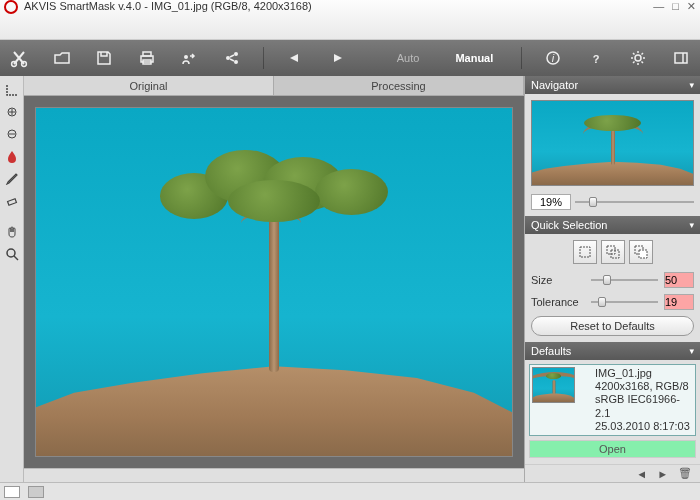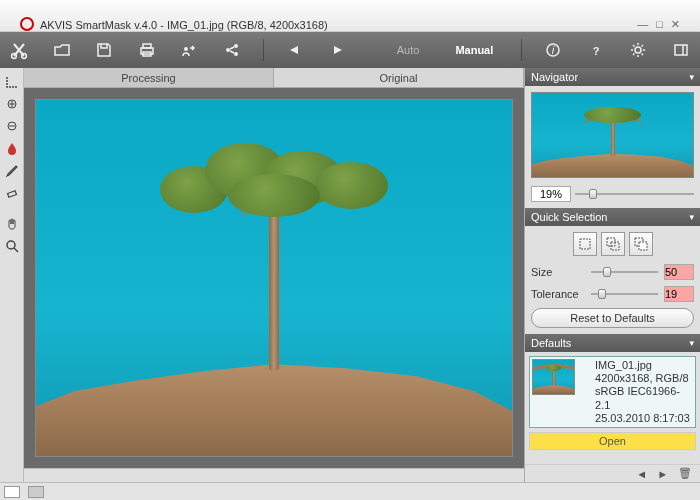--- a/index.html
+++ b/index.html
@@ -1,17 +1,17 @@
 <!DOCTYPE html>
 <html><head>
 <meta charset="utf-8">
 <style>
   * { box-sizing: border-box; margin: 0; padding: 0; font-family: Tahoma, Arial, sans-serif; font-size: 11px; }
   body { background: #e8e8e8; width: 700px; height: 500px; overflow: hidden; display: flex; flex-direction: column; }
-  .titlebar { height: 32px; background: linear-gradient(#fdfdfd,#e9e9e9); display: flex; align-items: flex-end; padding: 0 20px; border-bottom: 1px solid #ccc; }
+  .titlebar { height: 40px; background: linear-gradient(#fdfdfd,#e9e9e9); display: flex; align-items: flex-start; padding: 0 4px; border-bottom: 1px solid #ccc; }
   .titlebar .app-icon { width: 14px; height: 14px; border-radius: 50%; border: 2px solid #c00; margin-right: 6px; }
   .titlebar .title { flex: 1; color: #333; }
   .titlebar .win-btns { display: flex; gap: 8px; color: #666; }
   .titlebar .win-btns span { cursor: pointer; }
   .toolbar { height: 36px; background: linear-gradient(#7a7a7a,#5c5c5c); display: flex; align-items: center; padding: 0 8px; gap: 20px; }
   .tb-btn { width: 26px; height: 26px; display: flex; align-items: center; justify-content: center; color: #eee; cursor: pointer; border-radius: 3px; }
   .tb-sep { width: 1px; height: 22px; background: rgba(0,0,0,0.3); }
   .tb-spacer { flex: 1; }
   .mode-label { color: #bbb; padding: 0 8px; cursor: pointer; }
   .mode-label.active { color: #fff; font-weight: bold; }
@@ -49,21 +49,21 @@
   .qs-row { display: flex; align-items: center; gap: 6px; margin-bottom: 6px; }
   .qs-btn { width: 24px; height: 24px; border: 1px solid #999; background: linear-gradient(#fdfdfd,#e4e4e4); display: flex; align-items: center; justify-content: center; cursor: pointer; }
   .qs-label { width: 54px; color: #333; }
   .qs-val { width: 30px; height: 16px; border: 1px solid #aaa; background: #fca5a5; text-align: left; line-height: 14px; }
   .reset-btn { width: 100%; height: 20px; border: 1px solid #999; border-radius: 10px; background: linear-gradient(#fdfdfd,#e4e4e4); text-align: center; line-height: 18px; cursor: pointer; color: #333; }
   .hist-body { padding: 4px; }
   .hist-item { display: flex; gap: 20px; border: 1px solid #7aa; background: #eef6f6; padding: 2px; }
   .hist-th { width: 44px; height: 36px; border: 1px solid #888; position: relative; overflow: hidden; }
   .hist-th .photo { position: absolute; inset: 0; }
   .hist-info { font-size: 9px; color: #333; line-height: 1.2; }
-  .hist-open { margin-top: 4px; height: 18px; border: 1px solid #ccc; background: #fde047; text-align: center; line-height: 16px; color: #555; }
+  .hist-open { margin-top: 4px; height: 18px; border: 1px solid #ccc; background: #86efac; text-align: center; line-height: 16px; color: #555; }
   .side-spacer { flex: 1; background: #e0e0e0; }
   .side-nav { height: 18px; display:flex; justify-content:flex-end; gap:10px; padding:0 8px; align-items:center; color:#555; border-top:1px solid #ccc; }
   .footer { background: linear-gradient(#6a6a6a,#555); color: #fff; padding: 4px 8px; }
   .footer .f1 { font-weight: bold; margin-bottom: 2px; }
   .footer .f2 { font-size: 9px; color: #ddd; }
   .statusbar { height: 18px; background: #e4e4e4; border-top: 1px solid #bbb; display: flex; align-items: center; }
   .statusbar .sb-swatch { width:16px; height:12px; margin:0 4px; border:1px solid #999; }
   svg { display: block; }
 </style>
 </head>
@@ -213,22 +213,22 @@
     <div class="lt-btn">
         <svg width="14" height="14" viewBox="0 0 14 14">
           <circle cx="6" cy="6" r="4" fill="none" stroke="#444" stroke-width="1.5"></circle>
           <line x1="9" y1="9" x2="13" y2="13" stroke="#444" stroke-width="1.5"></line>
         </svg>
       </div>
   </div>
 
   <div class="canvas-area">
     <div class="tabs">
+      <div class="tab">Original</div>
       <div class="tab active">Processing</div>
-      <div class="tab">Original</div>
     </div>
     <div class="canvas-wrap">
       <div class="canvas-inner">
         <div class="photo">
           <div class="ground"></div>
           <div class="trunk"></div>
           <div class="canopy">
             <div class="blob" style="left:0;top:30%;width:30%;height:60%"></div>
             <div class="blob" style="left:20%;top:0;width:35%;height:70%"></div>
             <div class="blob" style="left:45%;top:10%;width:35%;height:70%"></div>

